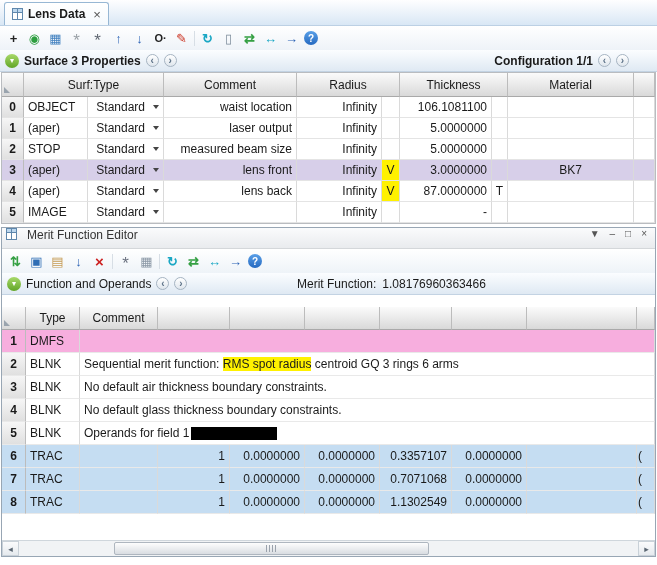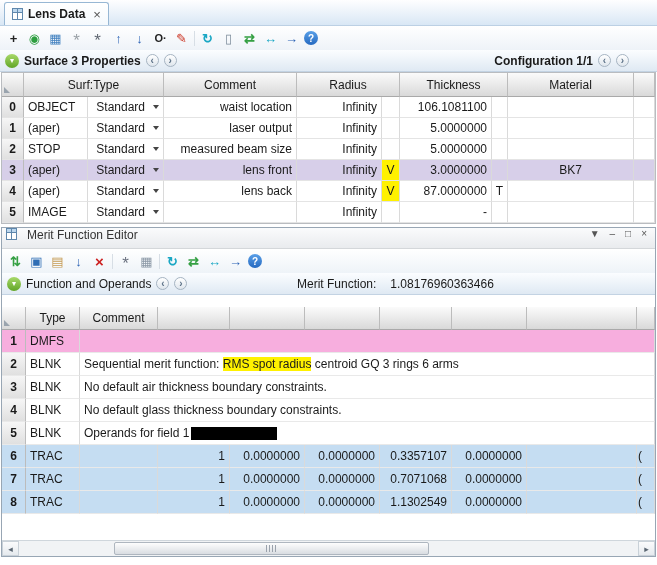--- a/index.html
+++ b/index.html
@@ -28,21 +28,21 @@
   
   .secbar{height:22px;display:flex;align-items:center;gap:5px;padding:0 28px 0 5px;background:linear-gradient(#fbfdff,#dfe9f3);border-bottom:1px solid #c3d3e3;position:relative}
   .chevc{width:14px;height:14px;border-radius:50%;background:linear-gradient(#a8d96a,#61a527);display:inline-flex;align-items:center;justify-content:center;color:#fff;font-size:8px;flex:none}
   .chevc::before{content:"▾"}
   .navc{width:13px;height:13px;border-radius:50%;border:1px solid #a6b4c2;background:linear-gradient(#ffffff,#dfe6ed);display:inline-flex;align-items:center;justify-content:center;color:#5c7288;font-size:10px;line-height:1;font-weight:bold;flex:none}
   .navc.l::before{content:"‹"}
   .navc.r::before{content:"›"}
   .sectitle{font-weight:bold}
   .sectitle.plain{font-weight:normal}
   .spacer{flex:1}
-  .meritwrap{position:absolute;left:295px;top:0;bottom:0;display:flex;align-items:center;gap:14px}
+  .meritwrap{position:absolute;left:295px;top:0;bottom:0;display:flex;align-items:center;gap:6px}
 
   
   .lde{margin:0 1px;border:1px solid #b9bcc0}
   .grid{display:grid;grid-template-columns:22px 64px 76px 133px 85px 18px 92px 16px 126px 21px}
   .hcell{height:24px;background:linear-gradient(#fbfbfb,#d9d9d9);border-right:1px solid #bcbcbc;border-bottom:1px solid #a9a9a9;display:flex;align-items:center;justify-content:center;font-weight:normal;position:relative;overflow:hidden}
   .hcell.corner::after{content:"";position:absolute;left:2px;bottom:3px;width:0;height:0;border-right:6px solid transparent;border-bottom:6px solid #9aa4ae}
   .hs2{grid-column:2/4}.hr2{grid-column:5/7}.ht2{grid-column:7/9}
   .lrow,.mrow{display:contents}
   .cell{height:21px;border-right:1px solid #dadada;border-bottom:1px solid #e4e4e4;display:flex;align-items:center;padding:0 4px;white-space:nowrap;overflow:hidden;background:#fff}
   .cell.num{background:linear-gradient(#f6f6f6,#e0e0e0);border-right:1px solid #bcbcbc;justify-content:center;font-weight:bold;padding:0}

